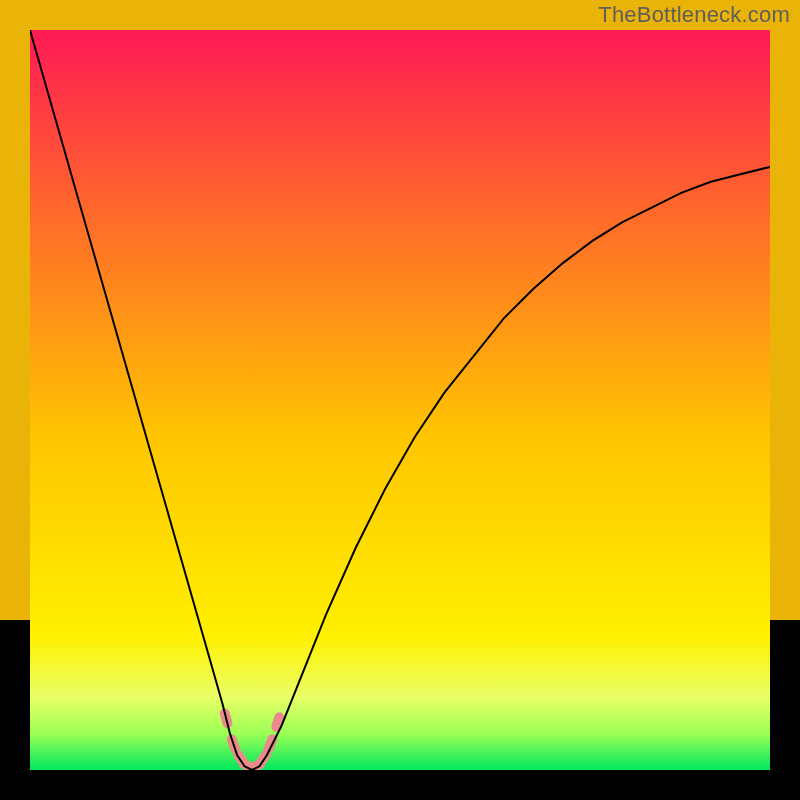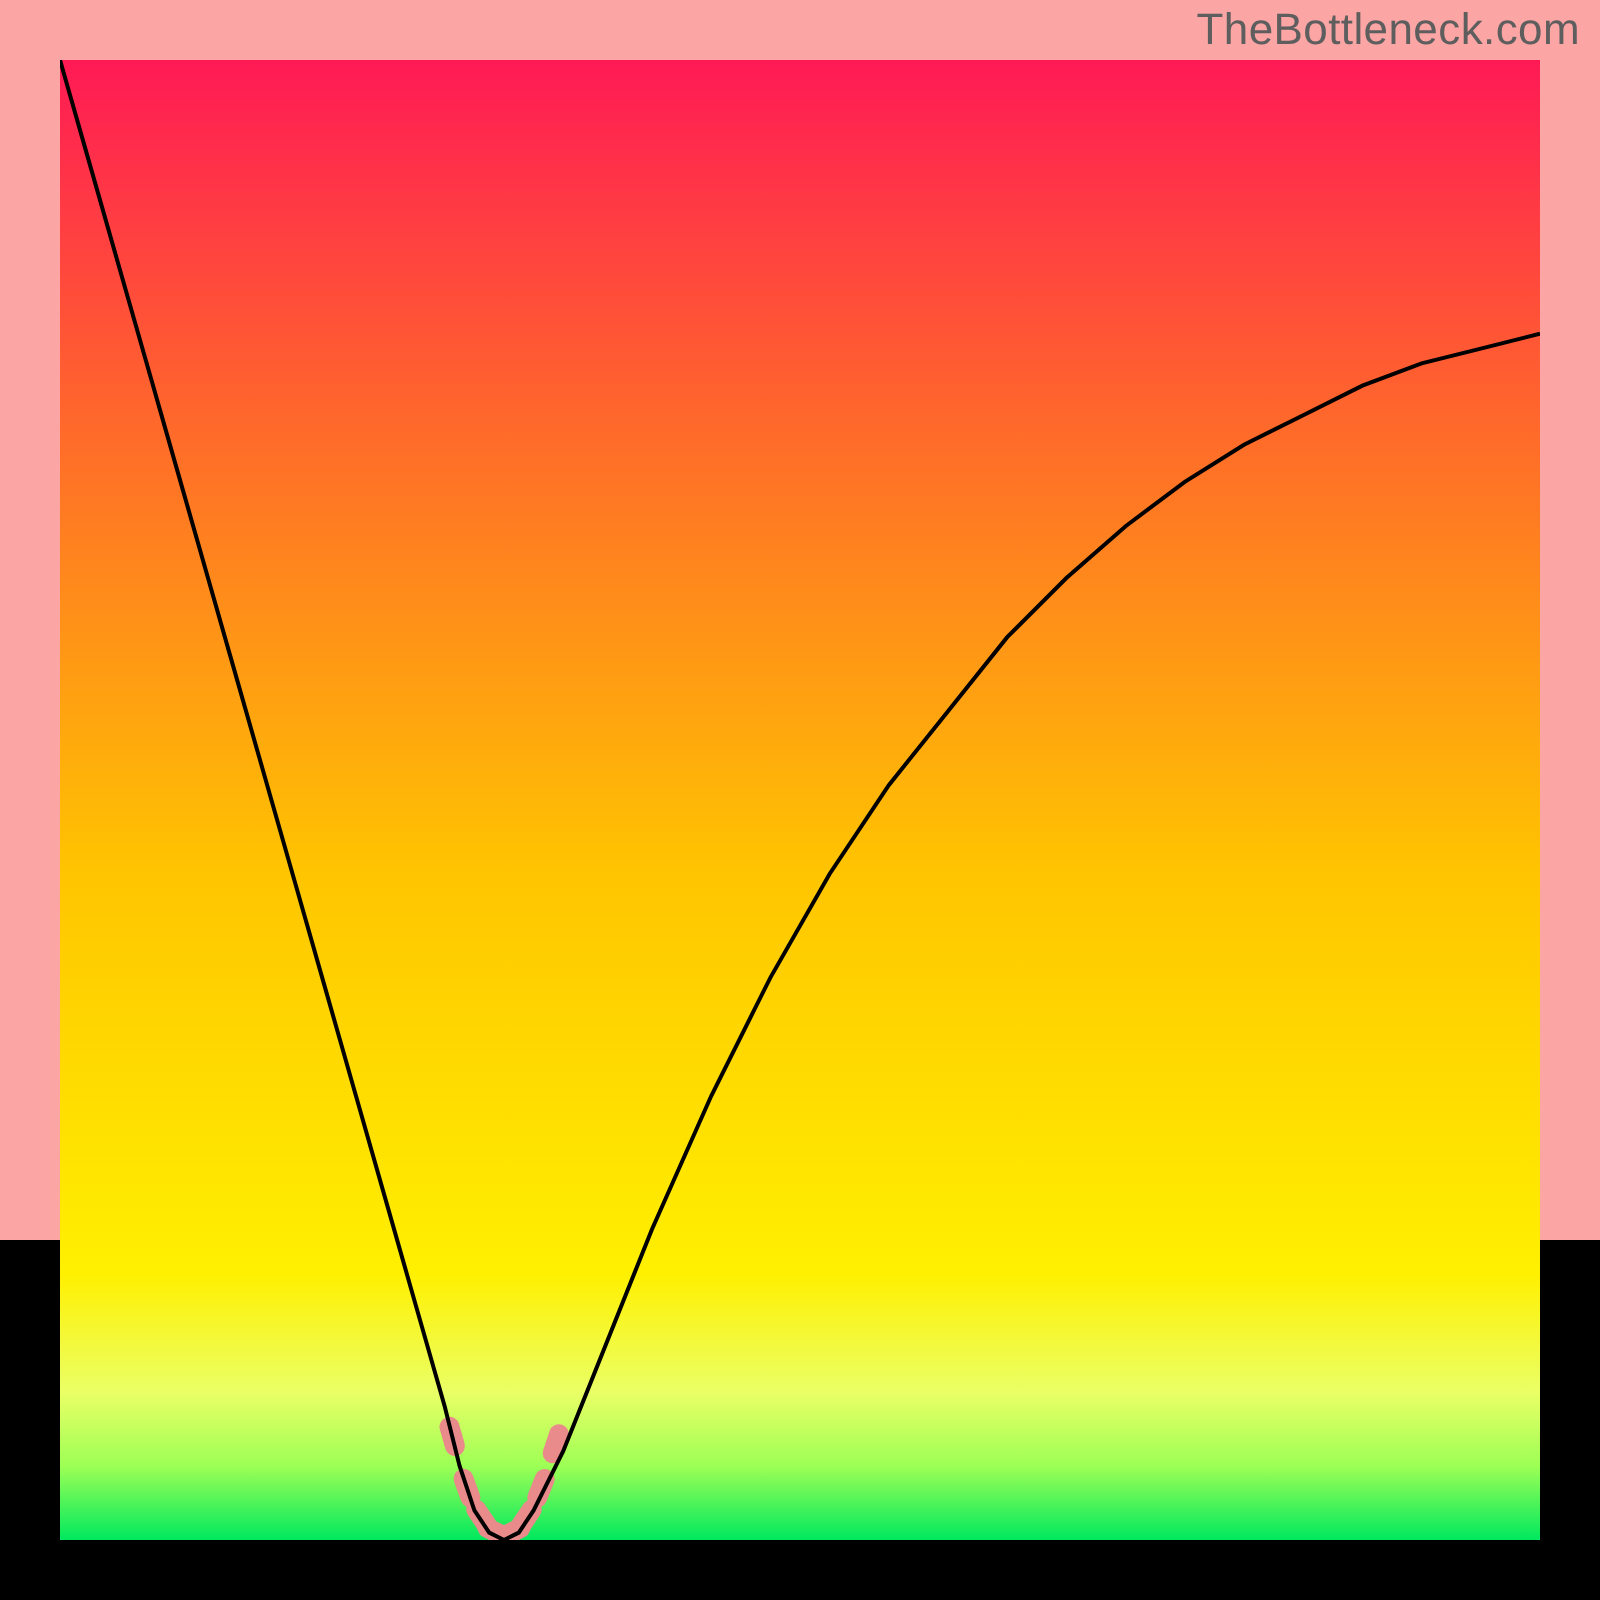--- a/index.html
+++ b/index.html
@@ -8,21 +8,21 @@
     width: 800px;
     height: 800px;
     overflow: hidden;
     background: #000;
     font-family: Arial, Helvetica, sans-serif;
   }
   .outer {
     position: relative;
     width: 800px;
     height: 620px;
-    background: #fca5a5;
+    background: #eab308;
   }
   .watermark {
     position: absolute;
     top: 2px;
     right: 10px;
     color: #5e5e5e;
     font-size: 22px;
     font-weight: 400;
     letter-spacing: 0.2px;
     z-index: 10;

